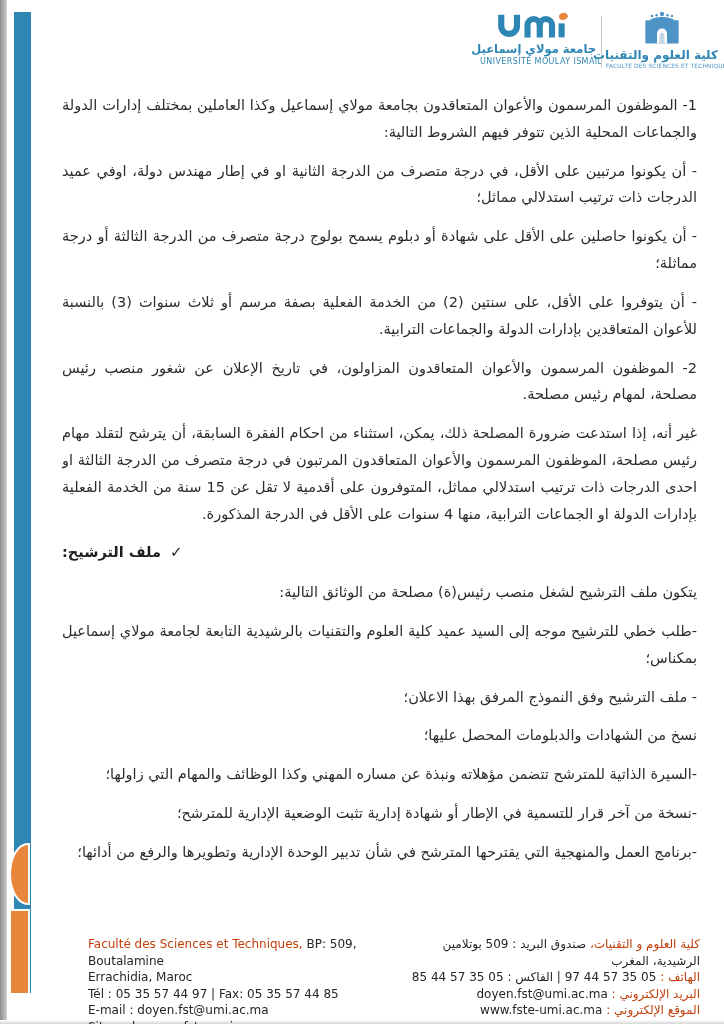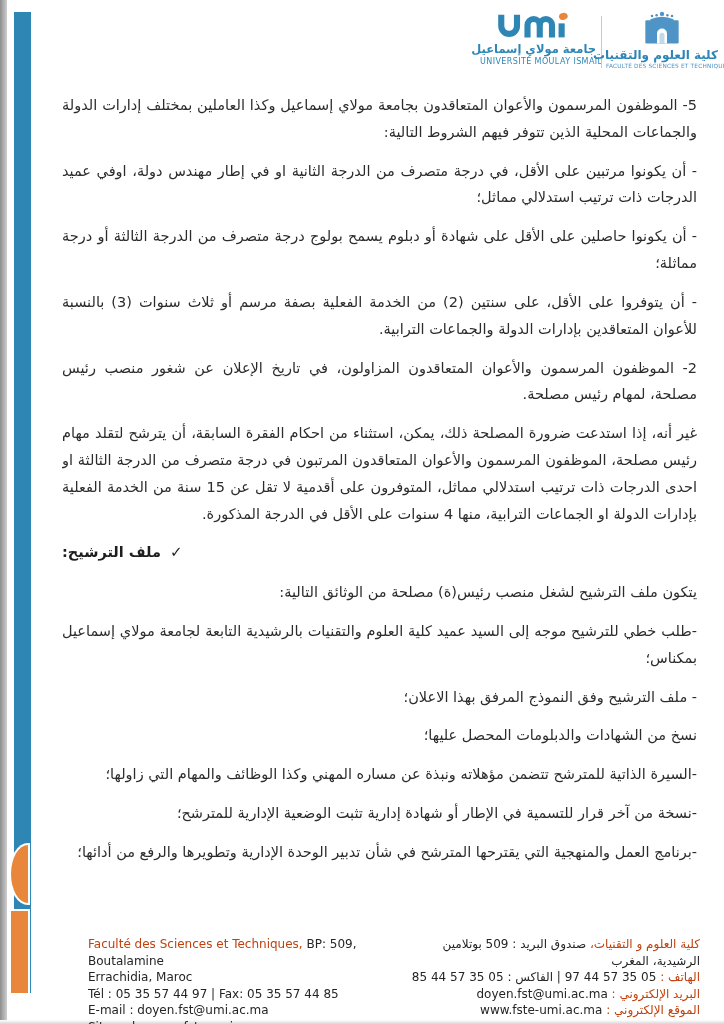--- a/index.html
+++ b/index.html
@@ -95,21 +95,21 @@
         <path d="M10,10 Q24,4 38,10 V39 H10 Z" fill="#4E94C6"></path>
         <path d="M18,39 V27 a6,6 0 0 1 12,0 V39 Z" fill="#ffffff"></path>
         <path d="M21,39 V29 a3,3 0 0 1 6,0 V39 Z" fill="#4E94C6" opacity="0.35"></path>
       </svg>
       <div class="fst-ar">كلية العلوم والتقنيات</div>
       <div class="fst-fr">FACULTÉ DES SCIENCES ET TECHNIQUES</div>
     </div>
   </div>
 
   <div class="content">
-    <p>5- الموظفون المرسمون والأعوان المتعاقدون بجامعة مولاي إسماعيل وكذا العاملين بمختلف إدارات الدولة والجماعات المحلية الذين تتوفر فيهم الشروط التالية:</p>
+    <p>1- الموظفون المرسمون والأعوان المتعاقدون بجامعة مولاي إسماعيل وكذا العاملين بمختلف إدارات الدولة والجماعات المحلية الذين تتوفر فيهم الشروط التالية:</p>
     <p>- أن يكونوا مرتبين على الأقل، في درجة متصرف من الدرجة الثانية او في إطار مهندس دولة، اوفي عميد الدرجات ذات ترتيب استدلالي مماثل؛</p>
     <p>- أن يكونوا حاصلين على الأقل على شهادة أو دبلوم يسمح بولوج درجة متصرف من الدرجة الثالثة أو درجة مماثلة؛</p>
     <p>- أن يتوفروا على الأقل، على سنتين (2) من الخدمة الفعلية بصفة مرسم أو ثلاث سنوات (3) بالنسبة للأعوان المتعاقدين بإدارات الدولة والجماعات الترابية.</p>
     <p>2- الموظفون المرسمون والأعوان المتعاقدون المزاولون، في تاريخ الإعلان عن شغور منصب رئيس مصلحة، لمهام رئيس مصلحة.</p>
     <p>غير أنه، إذا استدعت ضرورة المصلحة ذلك، يمكن، استثناء من احكام الفقرة السابقة، أن يترشح لتقلد مهام رئيس مصلحة، الموظفون المرسمون والأعوان المتعاقدون المرتبون في درجة متصرف من الدرجة الثالثة او احدى الدرجات ذات ترتيب استدلالي مماثل، المتوفرون على أقدمية لا تقل عن 15 سنة من الخدمة الفعلية بإدارات الدولة او الجماعات الترابية، منها 4 سنوات على الأقل في الدرجة المذكورة.</p>
 
     <p class="heading"><span class="check-icon">✓</span><span>ملف الترشيح:</span></p>
 
     <p>يتكون ملف الترشيح لشغل منصب رئيس(ة) مصلحة من الوثائق التالية:</p>
     <p>-طلب خطي للترشيح موجه إلى السيد عميد كلية العلوم والتقنيات بالرشيدية التابعة لجامعة مولاي إسماعيل بمكناس؛</p>

